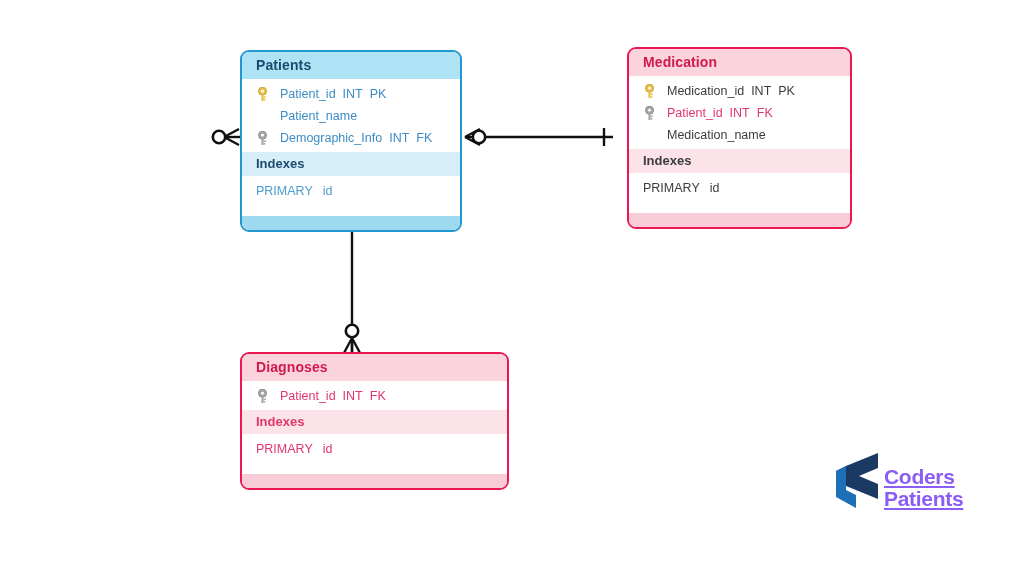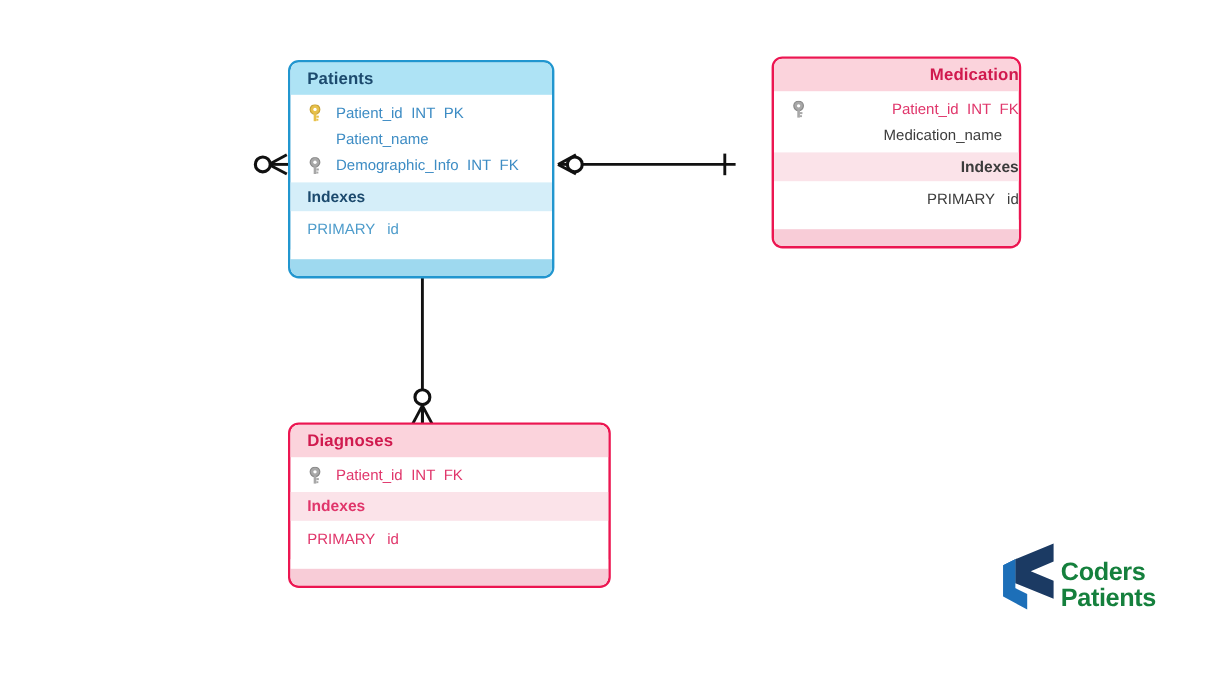--- a/index.html
+++ b/index.html
@@ -117,21 +117,22 @@
     height: 62px;
   }
   #logo .logo-text {
     position: absolute;
     left: 52px;
     top: 14px;
     font-size: 21px;
     font-weight: bold;
     line-height: 21px;
     letter-spacing: -.3px;
-    color: #15803d;
+    color: #8b5cf6;
+    text-decoration: underline;
   }
   #logo .logo-line2 { margin-top: 1px; }
 </style>
 </head>
 <body>
 
 <div id="canvas">
 
   <svg id="links" viewBox="0 0 1024 576" width="1024" height="576">
 
@@ -203,26 +204,36 @@
     <div class="idx-title">Indexes</div>
 
     <div class="idx-row">
       <span class="iname">PRIMARY</span><span>id</span>
     </div>
 
     <div class="spacer"></div>
     <div class="ent-footer"></div>
   </div>
 
-  <div class="entity pink" id="ent-medication" style="left:643px; top:47px; width:208px;text-align:right;">
+  <div class="entity pink" id="ent-medication" style="left:627px; top:47px; width:225px;">
 
     <div class="ent-title">Medication</div>
 
     <div class="fields">
 
+      <div class="field dark">
+        <svg class="keyicon" viewBox="0 0 13 15">
+          <circle cx="6.5" cy="4.2" r="4" fill="#e8c14a" stroke="#c9a338" stroke-width="1"></circle>
+          <circle cx="6.5" cy="4.2" r="1.4" fill="#ffffff"></circle>
+          <rect x="5.4" y="7.4" width="2.2" height="6.6" fill="#e8c14a"></rect>
+          <rect x="7.6" y="9.4" width="2.1" height="1.7" fill="#e8c14a"></rect>
+          <rect x="7.6" y="12.0" width="1.7" height="1.6" fill="#e8c14a"></rect>
+        </svg>
+        <span class="fname">Medication_id</span><span class="ftype">INT</span><span class="fkey">PK</span>
+      </div>
 
       <div class="field accent">
         <svg class="keyicon" viewBox="0 0 13 15">
           <circle cx="6.5" cy="4.2" r="4" fill="#a8a8a8" stroke="#8a8a8a" stroke-width="1"></circle>
           <circle cx="6.5" cy="4.2" r="1.4" fill="#ffffff"></circle>
           <rect x="5.4" y="7.4" width="2.2" height="6.6" fill="#a8a8a8"></rect>
           <rect x="7.6" y="9.4" width="2.1" height="1.7" fill="#a8a8a8"></rect>
           <rect x="7.6" y="12.0" width="1.7" height="1.6" fill="#a8a8a8"></rect>
         </svg>
         <span class="fname">Patient_id</span><span class="ftype">INT</span><span class="fkey">FK</span>

